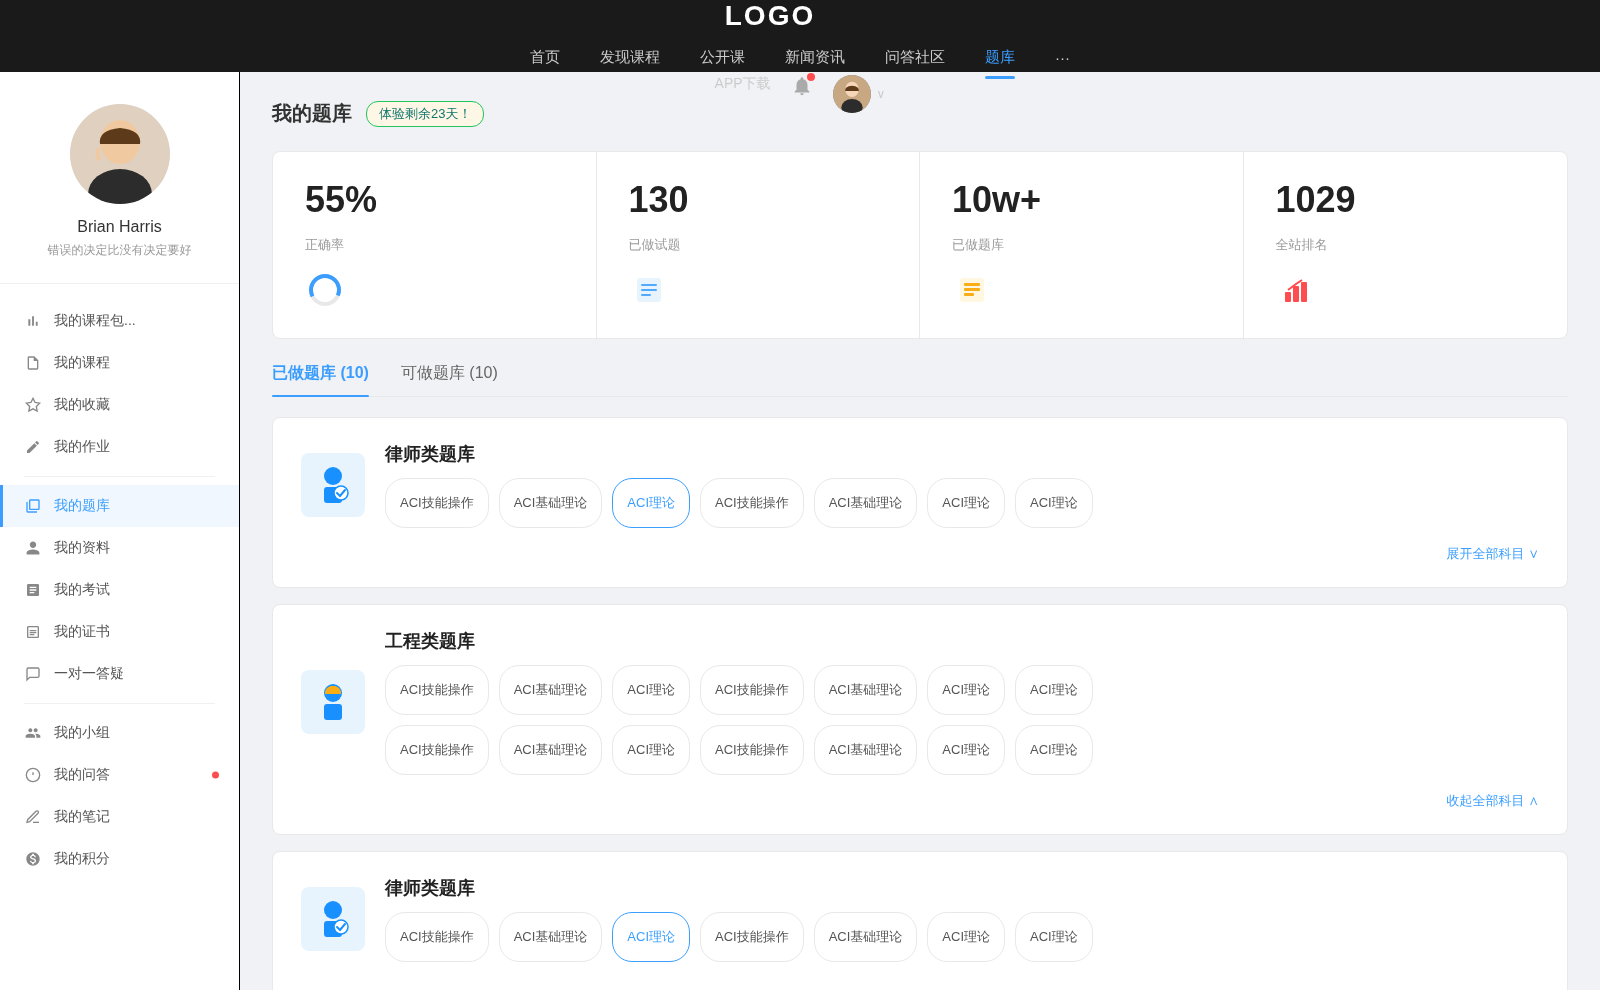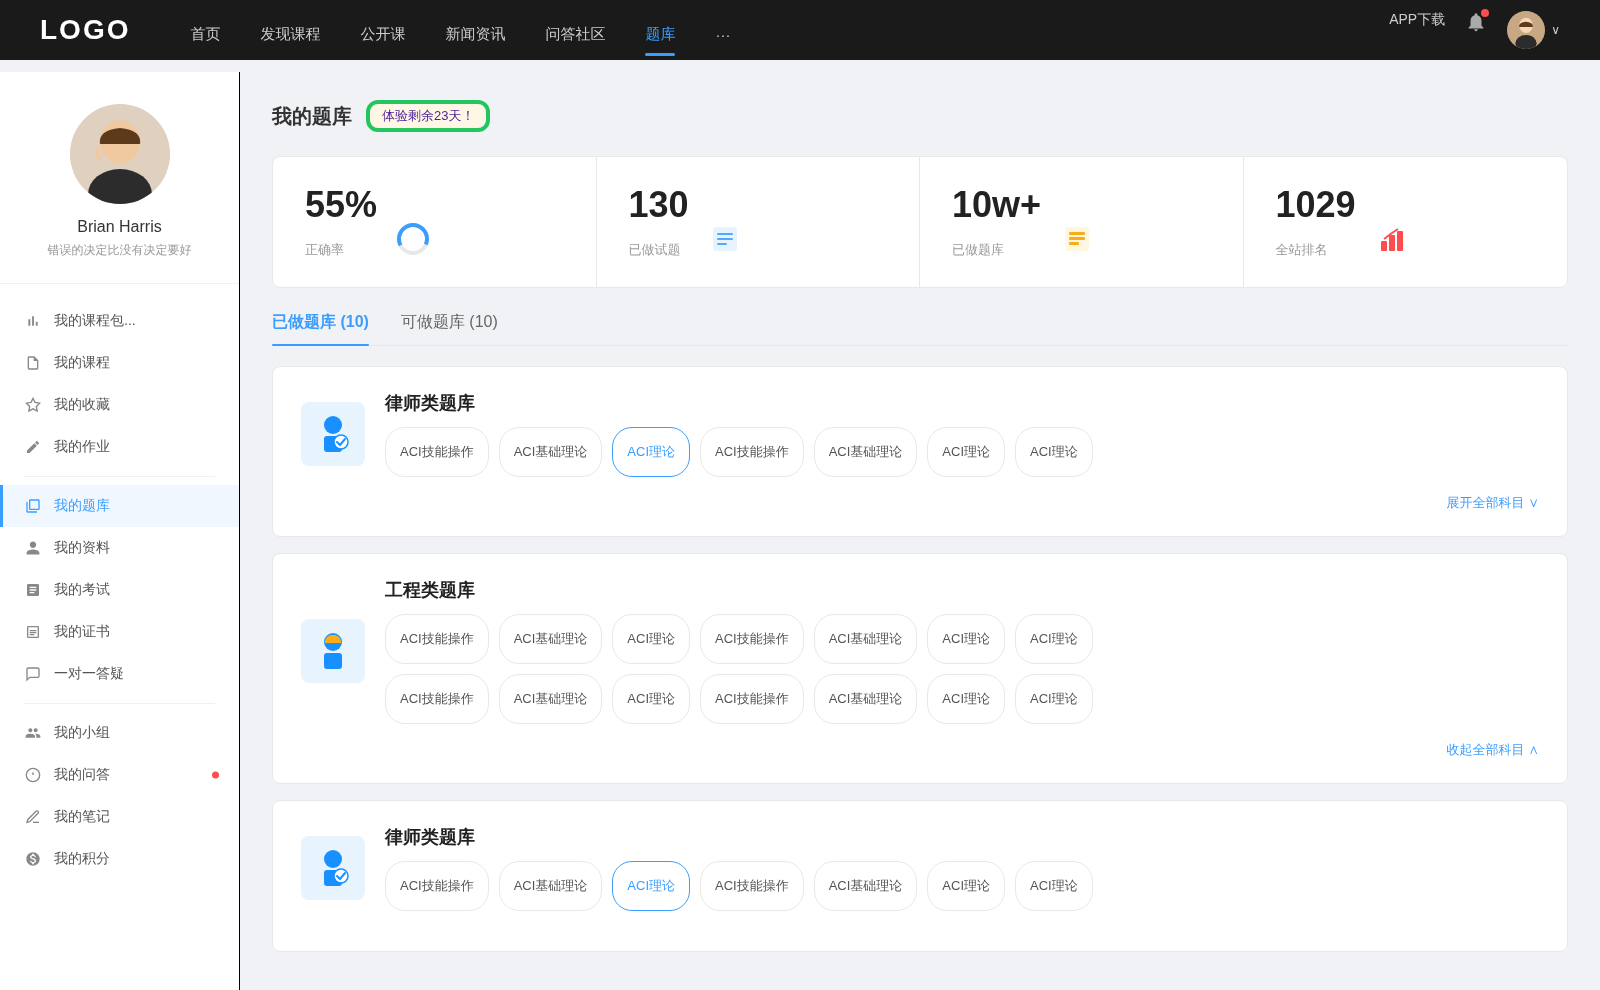--- a/index.html
+++ b/index.html
@@ -1,19 +1,19 @@
 <!DOCTYPE html>
 <html><head>
   <meta charset="utf-8">
   <style>
     * { margin: 0; padding: 0; box-sizing: border-box; }
     body { font-family: -apple-system, BlinkMacSystemFont, 'PingFang SC', 'Microsoft YaHei', sans-serif; background: #f0f2f5; width: 1600px; min-height: 990px; overflow-x: hidden; }
 
     
-    .header { background: #1a1a1a; height: 60px; display: flex; align-items: center; padding: 0 40px; position: fixed; top: 0; left: 0; right: 0; z-index: 100; }
+    .header { background: #1a1a1a; height: 72px; display: flex; align-items: center; padding: 0 40px; position: fixed; top: 0; left: 0; right: 0; z-index: 100; flex-direction: column; }
     .logo { color: white; font-size: 28px; font-weight: bold; letter-spacing: 2px; margin-right: 60px; }
     .nav { display: flex; gap: 40px; align-items: center; flex: 1; }
     .nav-item { color: #ccc; font-size: 15px; cursor: pointer; padding: 8px 0; position: relative; margin-top: 8px; }
     .nav-item.active { color: #3b9eff; }
     .nav-item.active::after { content: ''; position: absolute; bottom: -4px; left: 0; right: 0; height: 3px; background: #3b9eff; border-radius: 2px; }
     .header-right { display: flex; gap: 20px; }
     .app-download { color: #ccc; font-size: 14px; cursor: pointer; }
     .bell-icon { position: relative; cursor: pointer; }
     .bell-icon svg { fill: #ccc; width: 22px; height: 22px; }
     .bell-dot { position: absolute; top: -2px; right: -2px; width: 8px; height: 8px; background: #ff4d4f; border-radius: 50%; }
@@ -37,25 +37,25 @@
     .menu-item.active { color: #3b9eff; background: #f0f7ff; }
     .menu-item.active::before { content: ''; position: absolute; left: 0; top: 0; bottom: 0; width: 3px; background: #3b9eff; }
     .menu-icon { width: 18px; height: 18px; display: flex; align-items: center; justify-content: center; flex-shrink: 0; }
     .menu-dot { position: absolute; right: 20px; top: 50%; transform: translateY(-50%); width: 7px; height: 7px; background: #ff4d4f; border-radius: 50%; }
     .divider { height: 1px; background: #f0f0f0; margin: 8px 24px; }
 
     
     .content { flex: 1; padding: 28px 32px; overflow-y: auto; }
     .page-header { display: flex; align-items: center; gap: 14px; margin-bottom: 24px; }
     .page-title { font-size: 20px; font-weight: 600; color: #333; }
-    .trial-badge { background: #fff7e6; color: #4c1d95; border: 4px solid #22c55e; border-radius: 12px; padding: 3px 12px; font-size: 13px; }
+    .trial-badge { background: #fff7e6; color: #0f766e; border: 1px solid #22c55e; border-radius: 12px; padding: 3px 12px; font-size: 13px; }
 
     
     .stats-row { display: grid; grid-template-columns: repeat(4, 1fr); gap: 0; background: #fff; border-radius: 8px; margin-bottom: 24px; border: 1px solid #e8e8e8; }
-    .stat-item { padding: 28px 32px; display: flex; align-items: flex-end; gap: 16px; border-right: 1px solid #e8e8e8; }
+    .stat-item { padding: 28px 32px; display: flex; align-items: flex-start; gap: 16px; border-right: 1px solid #e8e8e8; flex-direction: column; }
     .stat-item:last-child { border-right: none; }
     .stat-text {}
     .stat-value { font-size: 36px; font-weight: 700; color: #222; line-height: 1.1; }
     .stat-label { font-size: 13px; color: #999; margin-top: 16px; }
     .stat-icon { width: 40px; height: 40px; display: flex; align-items: center; justify-content: center; }
 
     
     .tabs-row { display: flex; gap: 32px; margin-bottom: 20px; border-bottom: 1px solid #e8e8e8; }
     .tab-item { font-size: 16px; color: #666; padding-bottom: 12px; cursor: pointer; position: relative; }
     .tab-item.active { color: #3b9eff; font-weight: 600; }

